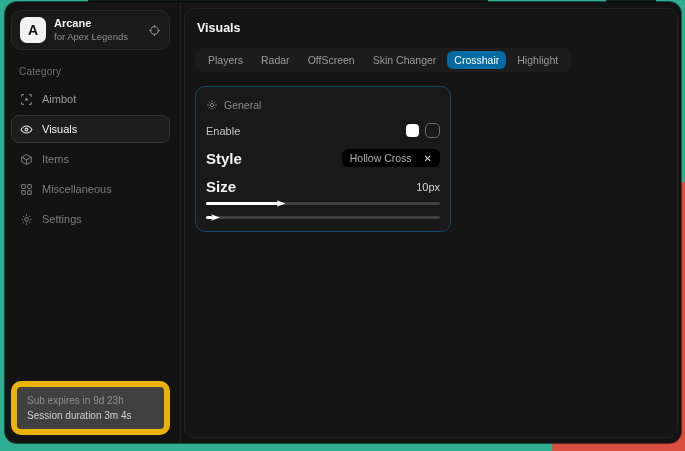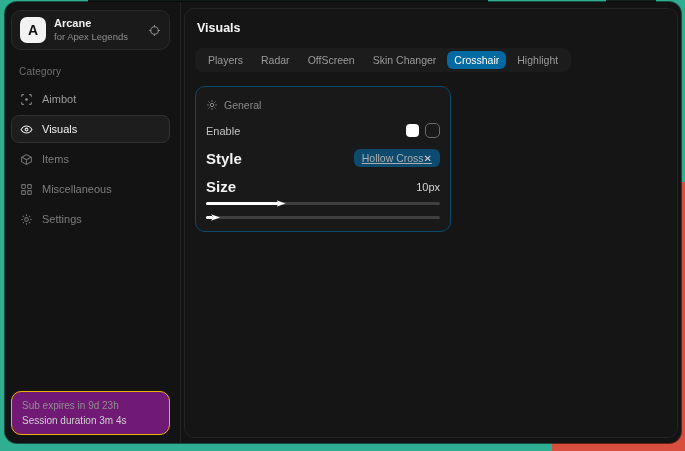--- a/index.html
+++ b/index.html
@@ -41,21 +41,21 @@
     border-radius:8px; color:#9b9b9b; font-size:11px; border:1px solid transparent; cursor:default;
   }
   .nav-item .ic { display:flex; color:#8f8f8f; }
   .nav-item.active { background:#1d1d1d; border-color:#323232; color:#f2f2f2; }
   .nav-item.active .ic { color:#e8e8e8; }
   .nav-item.dim { color:#7d7d7d; }
   .nav-item.dim .ic { color:#6f6f6f; }
 
   .sidebar-footer {
     position:absolute; left:6px; right:10px; bottom:8px;
-    border:1px solid #eab308; border-radius:10px; padding:8px 10px; background:#701a75;
+    border:6px solid #eab308; border-radius:10px; padding:8px 10px; background:#404040;
   }
   .foot-line1 { color:#8f8f8f; font-size:10px; margin-bottom:4px; }
   .foot-line2 { color:#cfcfcf; font-size:10px; }
 
   
   .main-wrap { flex:1; padding:6px 3px 5px 3px; }
   .main {
     height:100%; border:1px solid #242424; border-radius:10px; background:#151515;
     padding:12px 10px; position:relative;
   }
@@ -79,22 +79,22 @@
   .row:last-child { margin-bottom:0; }
   .lbl-soft { color:#c3c3c3; font-size:11px; }
   .lbl-strong { color:#f2f2f2; font-size:15px; font-weight:700; }
   .val { color:#d6d6d6; font-size:11px; }
 
   .enable-controls { display:flex; align-items:center; gap:6px; }
   .swatch { width:13px; height:13px; border-radius:4px; background:#ffffff; }
   .checkbox { width:15px; height:15px; border-radius:5px; border:1.5px solid #6b6b6b; background:transparent; }
 
   .select {
-    display:flex; align-items:center; gap:0; background:#0c4a6e; border-radius:6px;
-    padding:3px 8px; color:#aeaeae; font-size:10.5px;text-decoration:underline;
+    display:flex; align-items:center; gap:12px; background:#000000; border-radius:6px;
+    padding:3px 8px; color:#aeaeae; font-size:10.5px;
   }
   .select .clear { color:#d8d8d8; font-size:10px; cursor:default; }
 
   .slider-block { margin-bottom:11px; }
   .slider-row { display:flex; align-items:center; justify-content:space-between; margin-bottom:7px; }
   .track { position:relative; height:3px; background:#3f3f3f; border-radius:2px; }
   .fill { position:absolute; left:0; top:0; height:3px; background:#ffffff; border-radius:2px; }
   .thumb {
     position:absolute; right:-7px; top:50%; transform:translateY(-50%);
     width:9px; height:9px; background:#ffffff;

